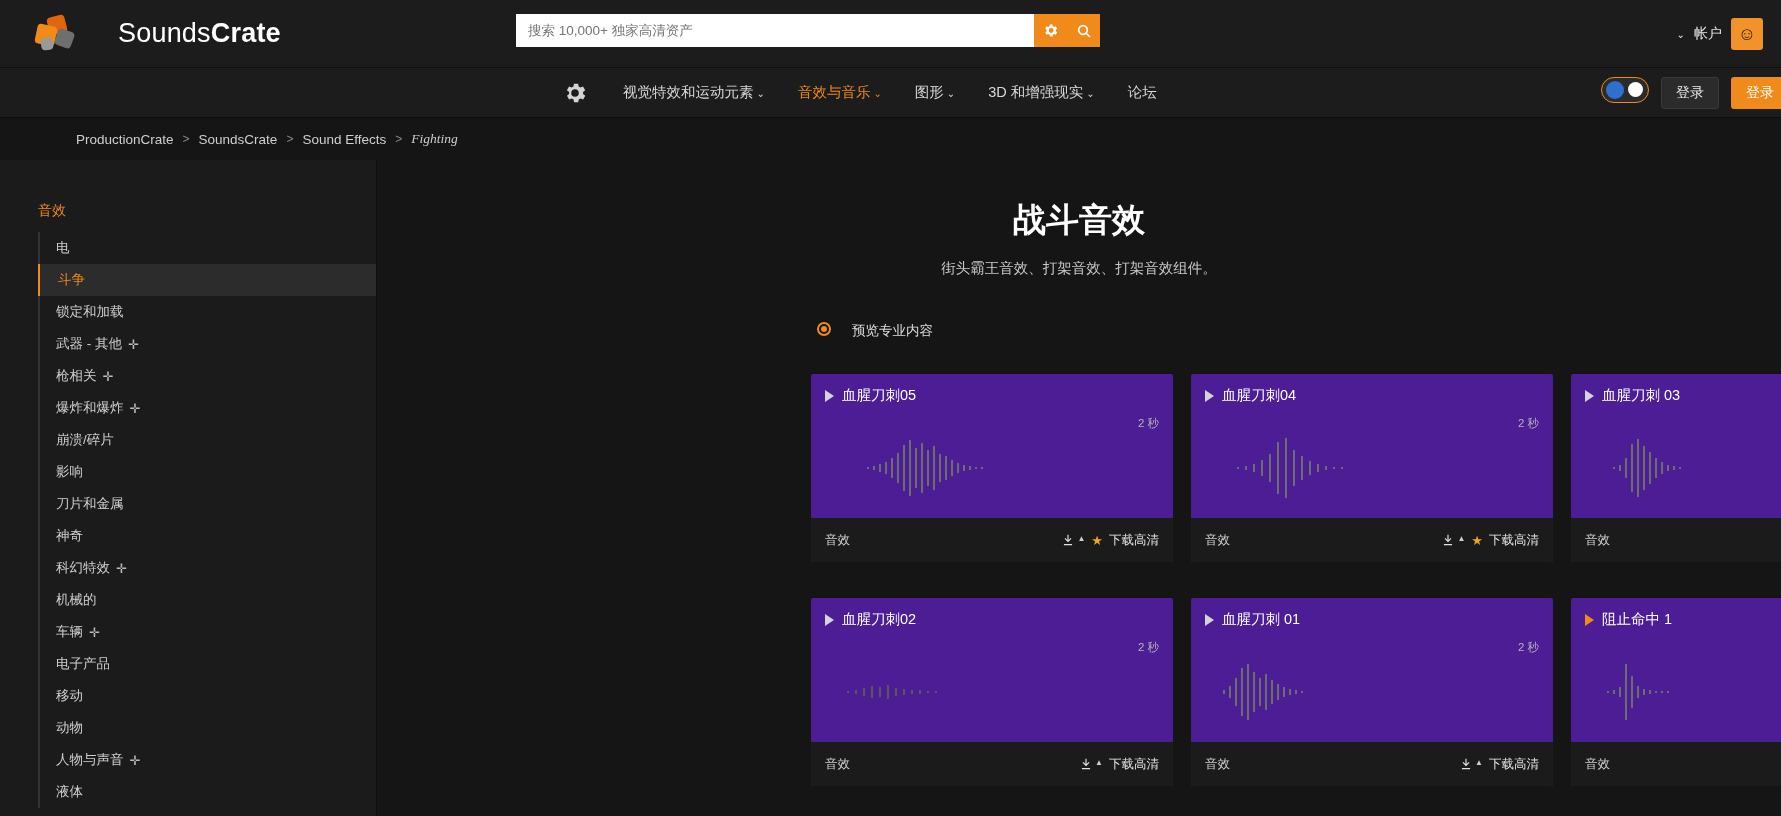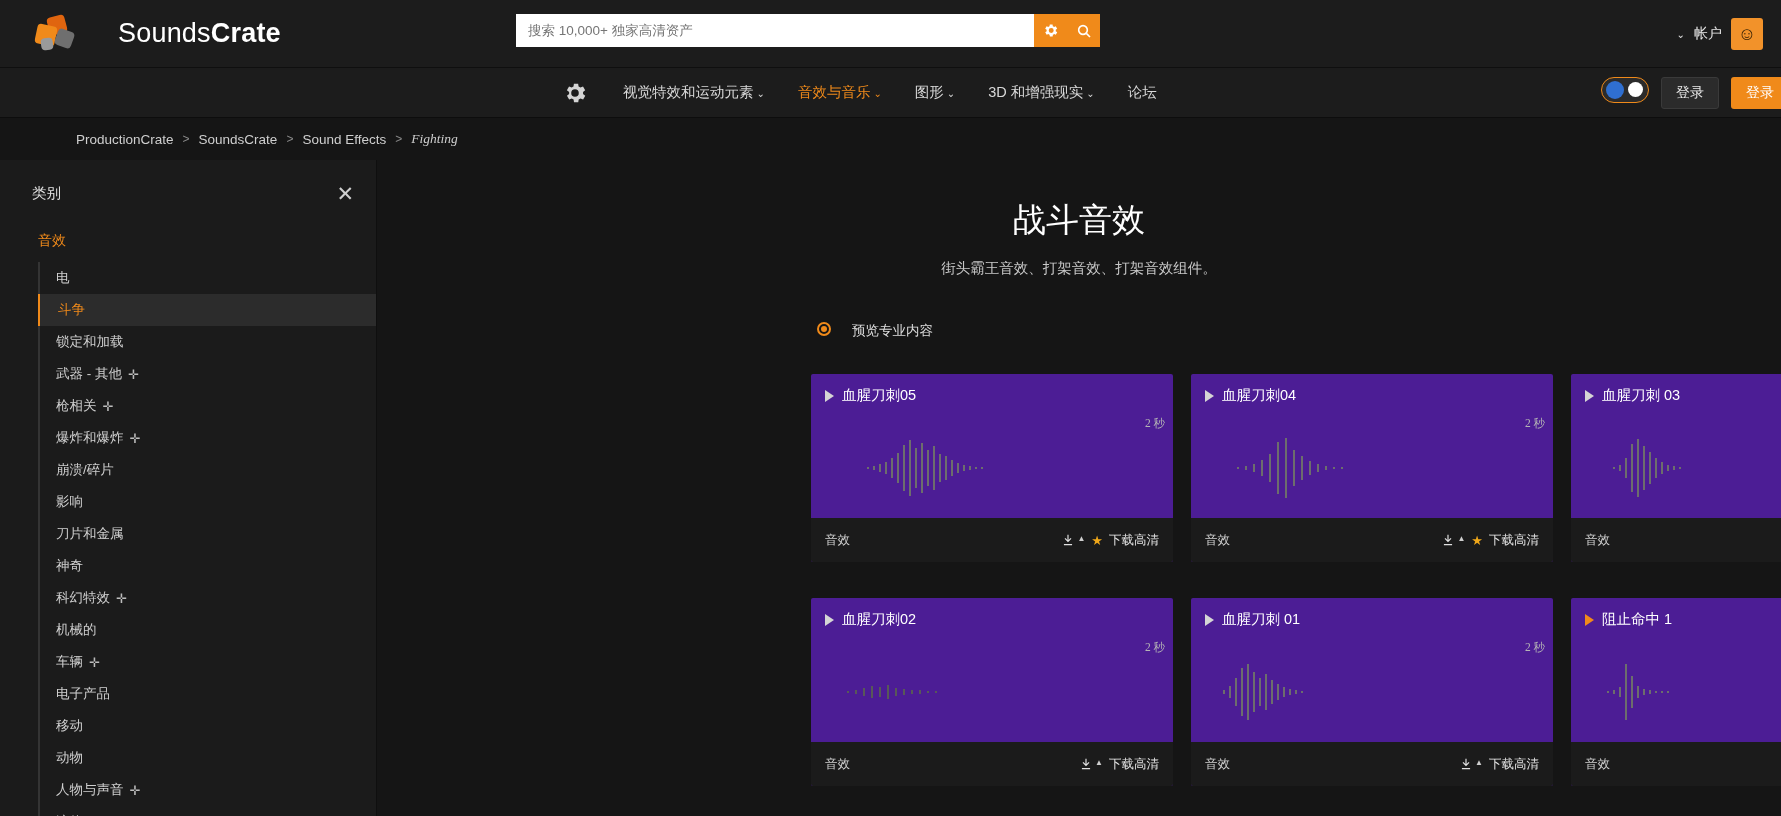--- a/index.html
+++ b/index.html
@@ -123,21 +123,21 @@
   }
   .cat-item.selected {
     background: #2c2c2c; color: #f08a1a; margin-left: -2px; padding-left: 18px;
     border-left: 2px solid #f08a1a;
   }
   .plus { color: #bdbdbd; font-size: 13px; }
 
   
   .main { flex: 1; padding: 0 0 0 0; position: relative; overflow: hidden; }
   .page-title {
-    text-align: center; font-size: 33px; color: #ffffff; font-weight: normal; margin-top: 38px;
+    text-align: center; font-size: 33px; color: #ffffff; font-weight: bold; margin-top: 38px;
   }
   .page-sub { text-align: center; font-size: 14.5px; color: #c9c9c9; margin-top: 16px; }
   .preview-row { display: flex; align-items: flex-start; gap: 21px; margin: 44px 0 0 440px; }
   .radio-dot {
     width: 14px; height: 14px; border-radius: 50%; border: 2px solid #f08a1a;
     display: flex; align-items: center; justify-content: center;
   }
   .radio-dot i { width: 6px; height: 6px; border-radius: 50%; background: #f08a1a; display: block; }
   .preview-label { font-size: 13.5px; color: #dedede; }
 
@@ -146,21 +146,21 @@
     margin: 16px 0 0 434px;
   }
   .card { background: #4c1d95; border-radius: 2px; overflow: hidden; height: 188px; position: relative; margin-top: 18px; }
   .card-top { display: flex; align-items: center; gap: 8px; padding: 12px 14px 0 14px; }
   .play-tri {
     width: 0; height: 0; border-left: 9px solid #d5d5d5; border-top: 6px solid transparent;
     border-bottom: 6px solid transparent;
   }
   .play-tri.orange { border-left-color: #f08a1a; }
   .card-title { font-size: 14.5px; color: #ffffff; }
-  .duration { position: absolute; right: 8px; top: 42px; font-size: 11.5px; color: #b5b5b5; font-family: Liberation Serif, serif; }
+  .duration { position: absolute; right: 14px; top: 42px; font-size: 11.5px; color: #b5b5b5; }
   .wave-area {
     position: absolute; left: 0; right: 0; top: 58px; height: 72px;
     display: flex; align-items: center; justify-content: center;
   }
   .wave-area svg { display: block; }
   .card-foot {
     position: absolute; left: 0; right: 0; bottom: 0; height: 44px; background: #1b1b1b;
     display: flex; align-items: center; justify-content: space-between; padding: 0 14px;
   }
   .foot-left { font-size: 12.5px; color: #cfcfcf; }
@@ -252,24 +252,20 @@
     <span class="crumb">SoundsCrate</span>
     <span class="crumb-sep">&gt;</span>
     <span class="crumb">Sound Effects</span>
     <span class="crumb-sep">&gt;</span>
     <span class="crumb last">Fighting</span>
   </div>
 
   <div class="body">
 
     <div class="sidebar">
-      <div class="sidebar-head">
-        <span class="sidebar-title">类别</span>
-        <span class="close-x">✕</span>
-      </div>
       <div class="cat-group">
         <div class="cat-head">音效</div>
         <div class="cat-list">
           <div class="cat-item">
               <span>电</span>
             </div>
           <div class="cat-item selected">
               <span>斗争</span>
             </div>
           <div class="cat-item">

